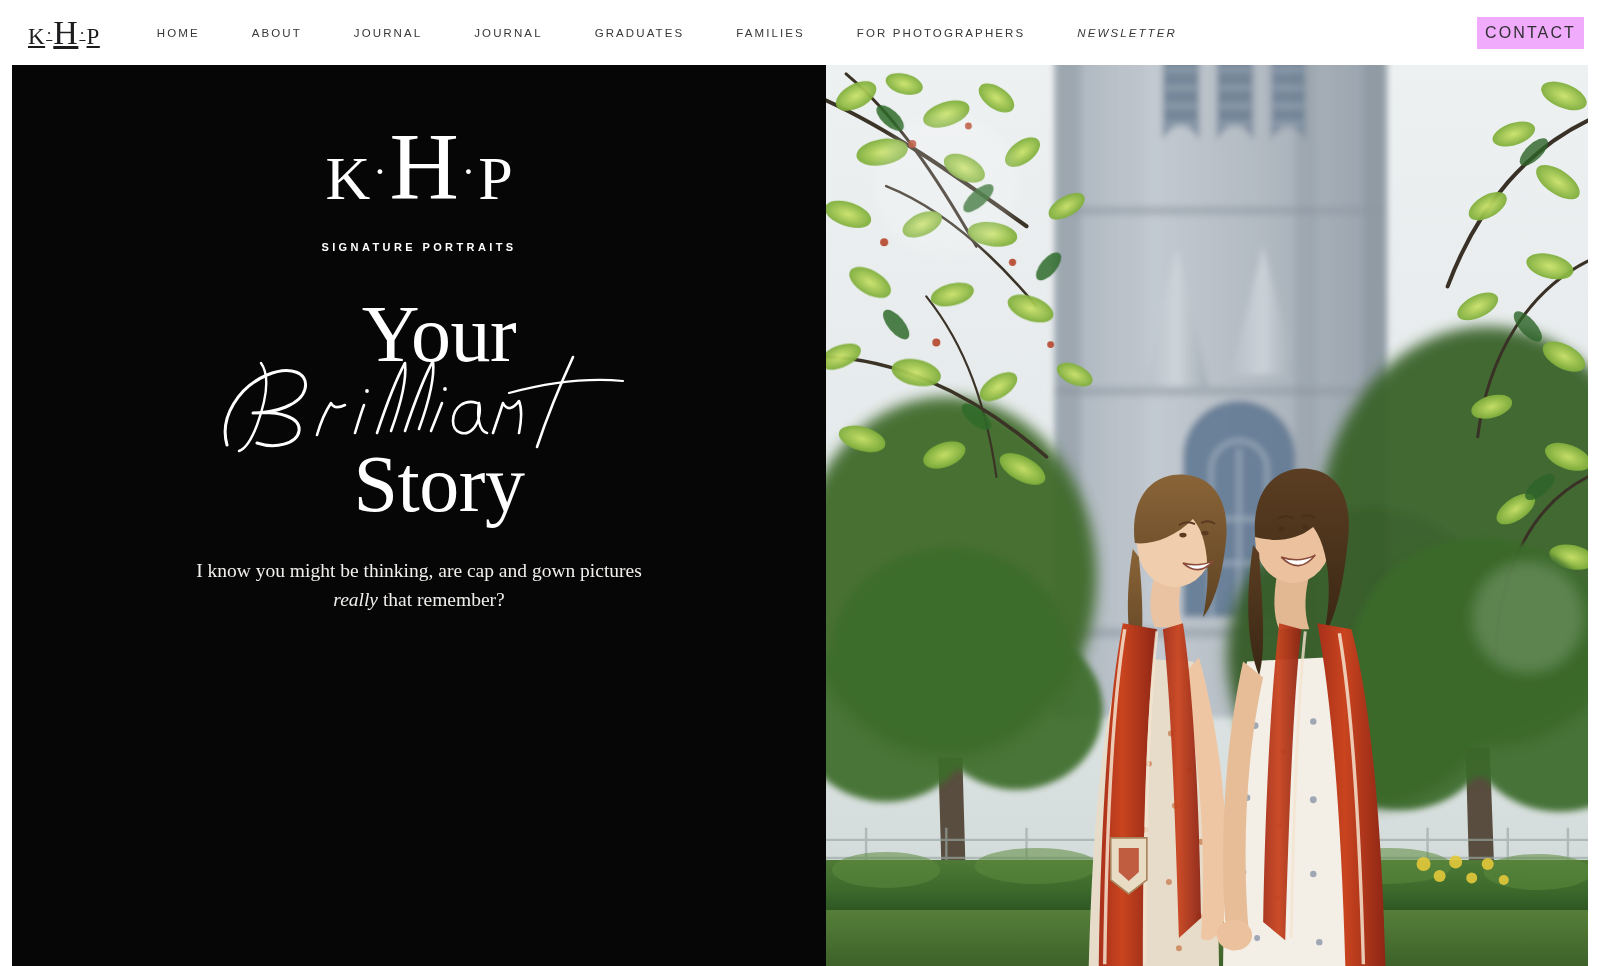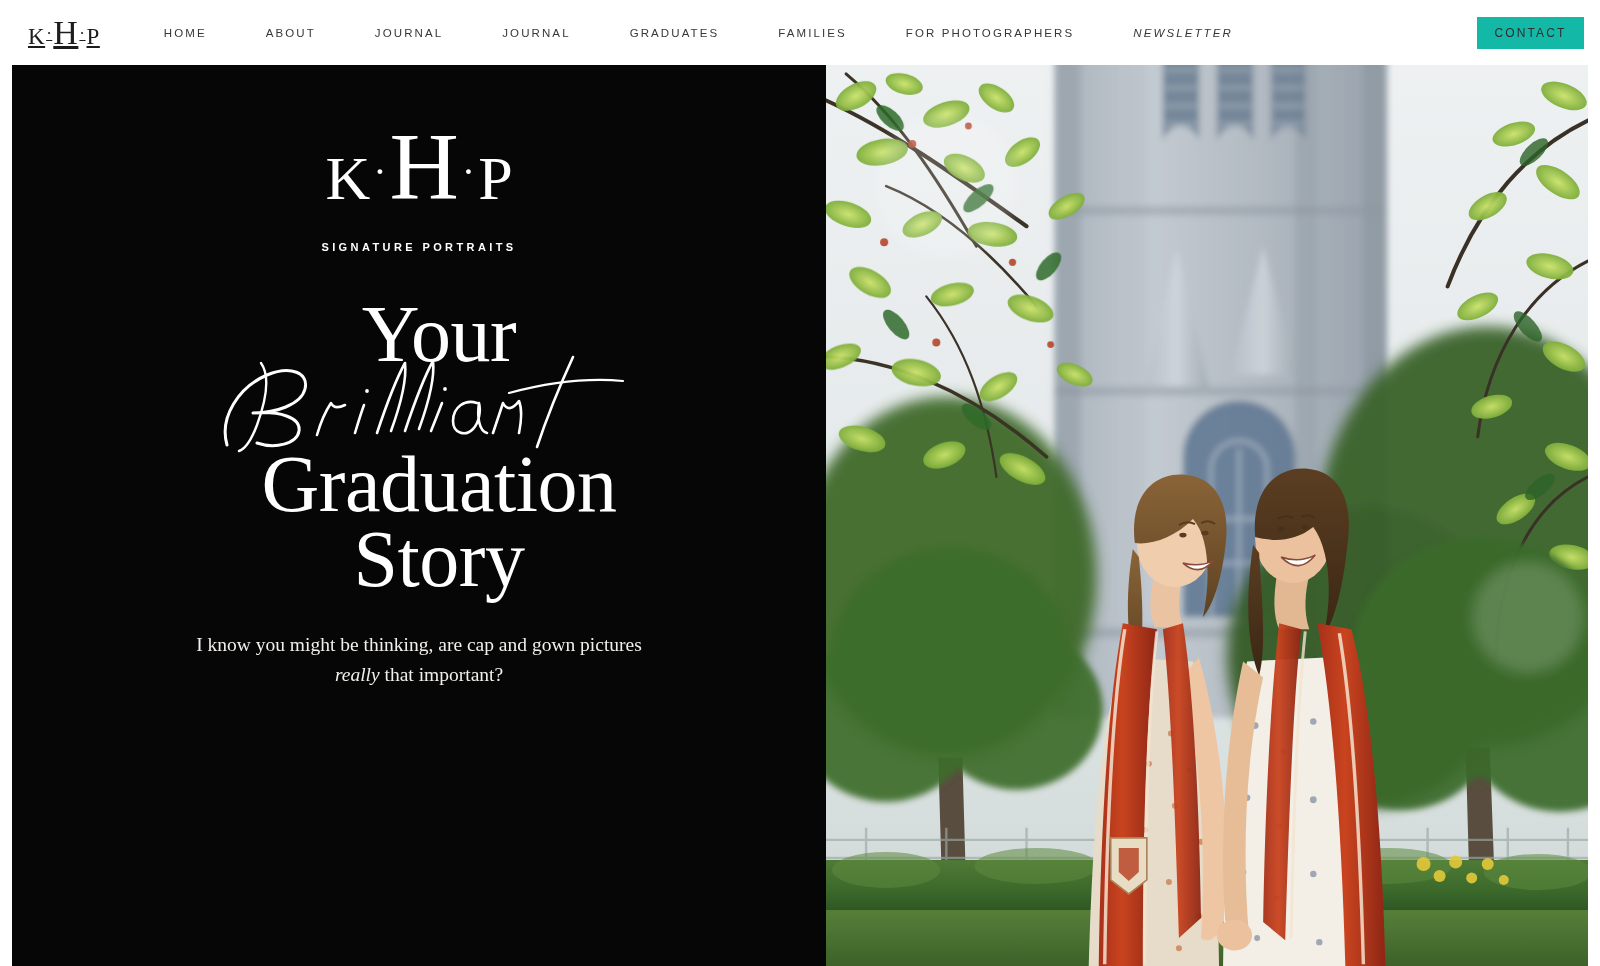--- a/index.html
+++ b/index.html
@@ -37,31 +37,30 @@
   }
   .nav-link{
     font-size:11.5px;
     letter-spacing:2.1px;
     color:#37373a;
     text-decoration:none;
     white-space:nowrap;
     padding:6px 0;
     margin-right:52px;
     font-weight:500;
-    margin-left:7px;
   }
   .nav-link:last-child{ margin-right:0;font-style:italic; }
 
   .contact-btn{
     position:absolute; right:16px; top:17px;
     width:107px; height:32px;
-    background:#14b8a6;
+    background:#f0abfc;
     border:none;
     display:flex; align-items:center; justify-content:center;
-    font-size:12px;
+    font-size:16px;
     letter-spacing:2.1px;
     color:#2f2f31;
     cursor:pointer;
     font-family:"Liberation Sans", sans-serif;
   }
 
   
   .hero{
     position:absolute;
     top:57px; left:12px;
@@ -222,26 +221,25 @@
               <path d="M268 56 C 256 52, 244 60, 244 74 C 244 86, 256 90, 264 82 C 270 76, 272 64, 270 56 C 268 70, 270 84, 278 86" stroke-width="2.6"></path>
 
               <path d="M284 86 C 288 74, 292 62, 294 56 C 298 64, 304 62, 310 54 C 314 64, 312 76, 310 86" stroke-width="2.6"></path>
 
               <path d="M328 100 C 338 70, 352 36, 364 10" stroke-width="2.6"></path>
               <path d="M300 46 C 330 38, 372 30, 414 34" stroke-width="2.2"></path>
             </g>
           </svg>
         </div>
 
-        <div class="hl-line">Graduation</div>
         <div class="hl-line">Story</div>
       </div>
 
       <div class="body-copy">
-        <p><span>I know you might be thinking, are cap and gown pictures </span><em>really</em><span> that important?</span></p>
+        <p><span>I know you might be thinking, are cap and gown pictures </span><em>really</em><span> that remember?</span></p>
       </div>
 
     </div>
   </div>
 
   <div class="hero-right">
     <div class="photo">
       <svg viewBox="0 0 760 909" preserveAspectRatio="xMidYMid slice" aria-hidden="true">
         <defs>
           <linearGradient id="skyG" x1="0" y1="0" x2="0" y2="1">

